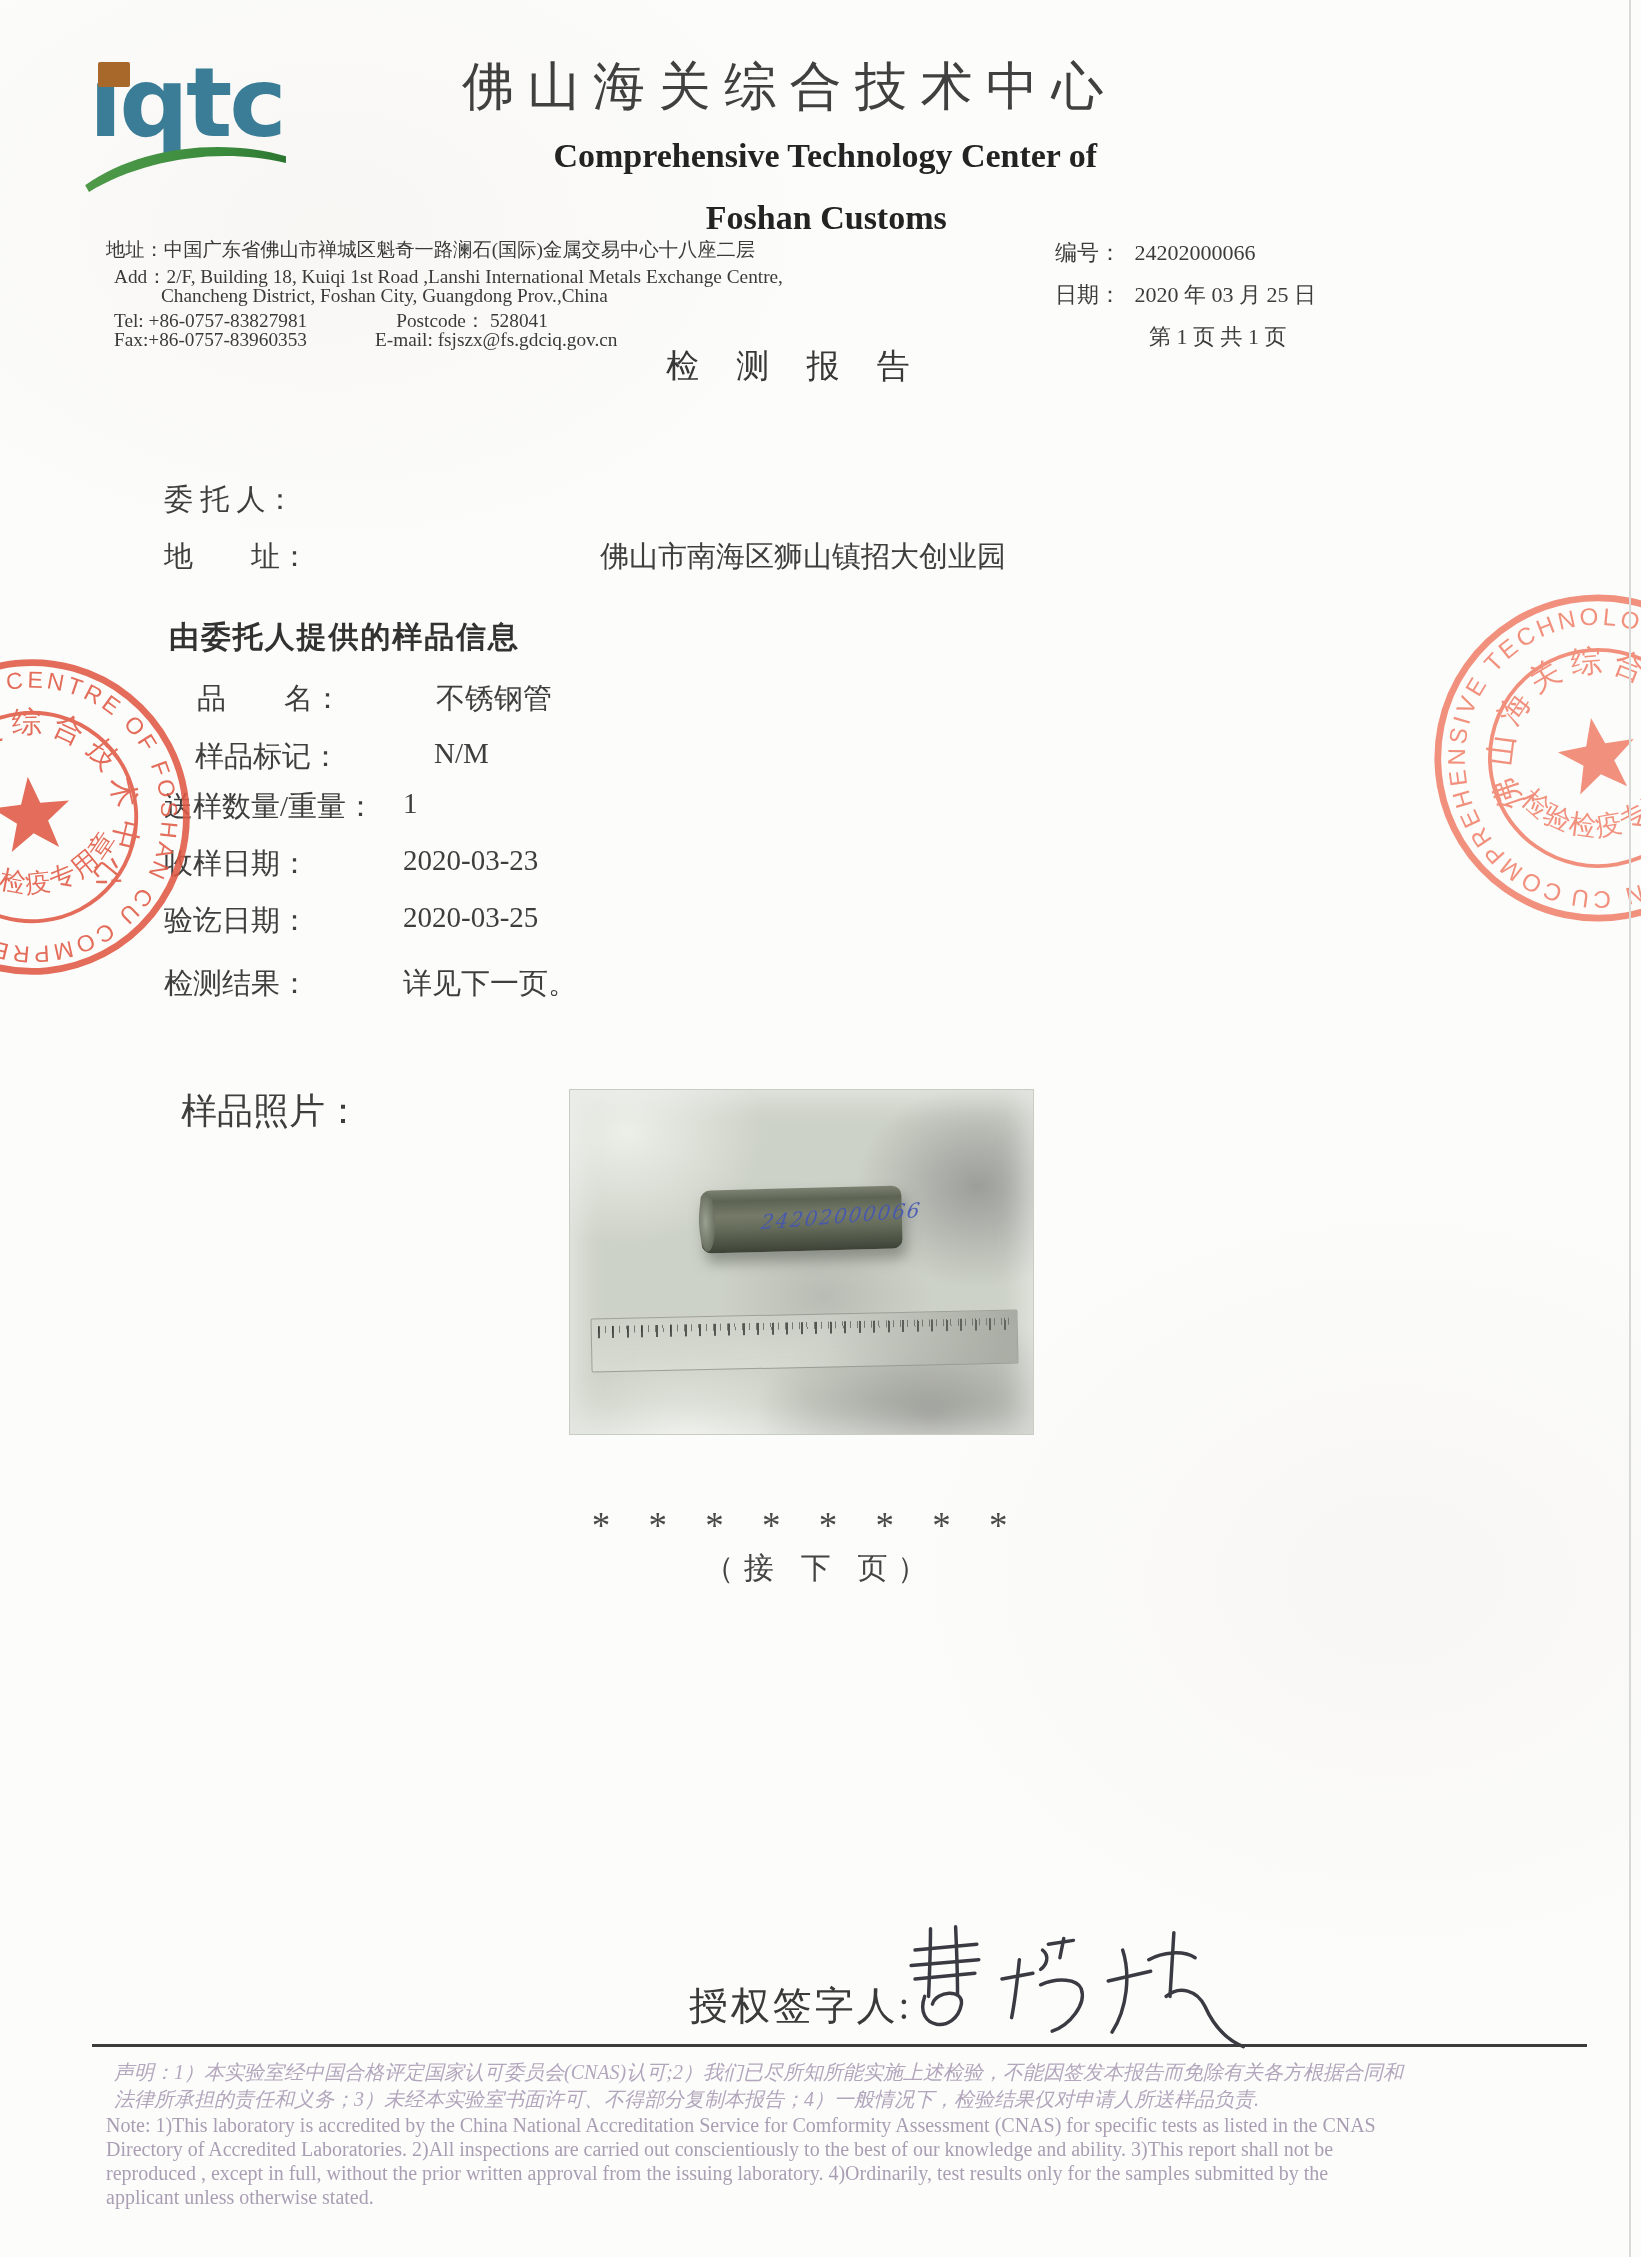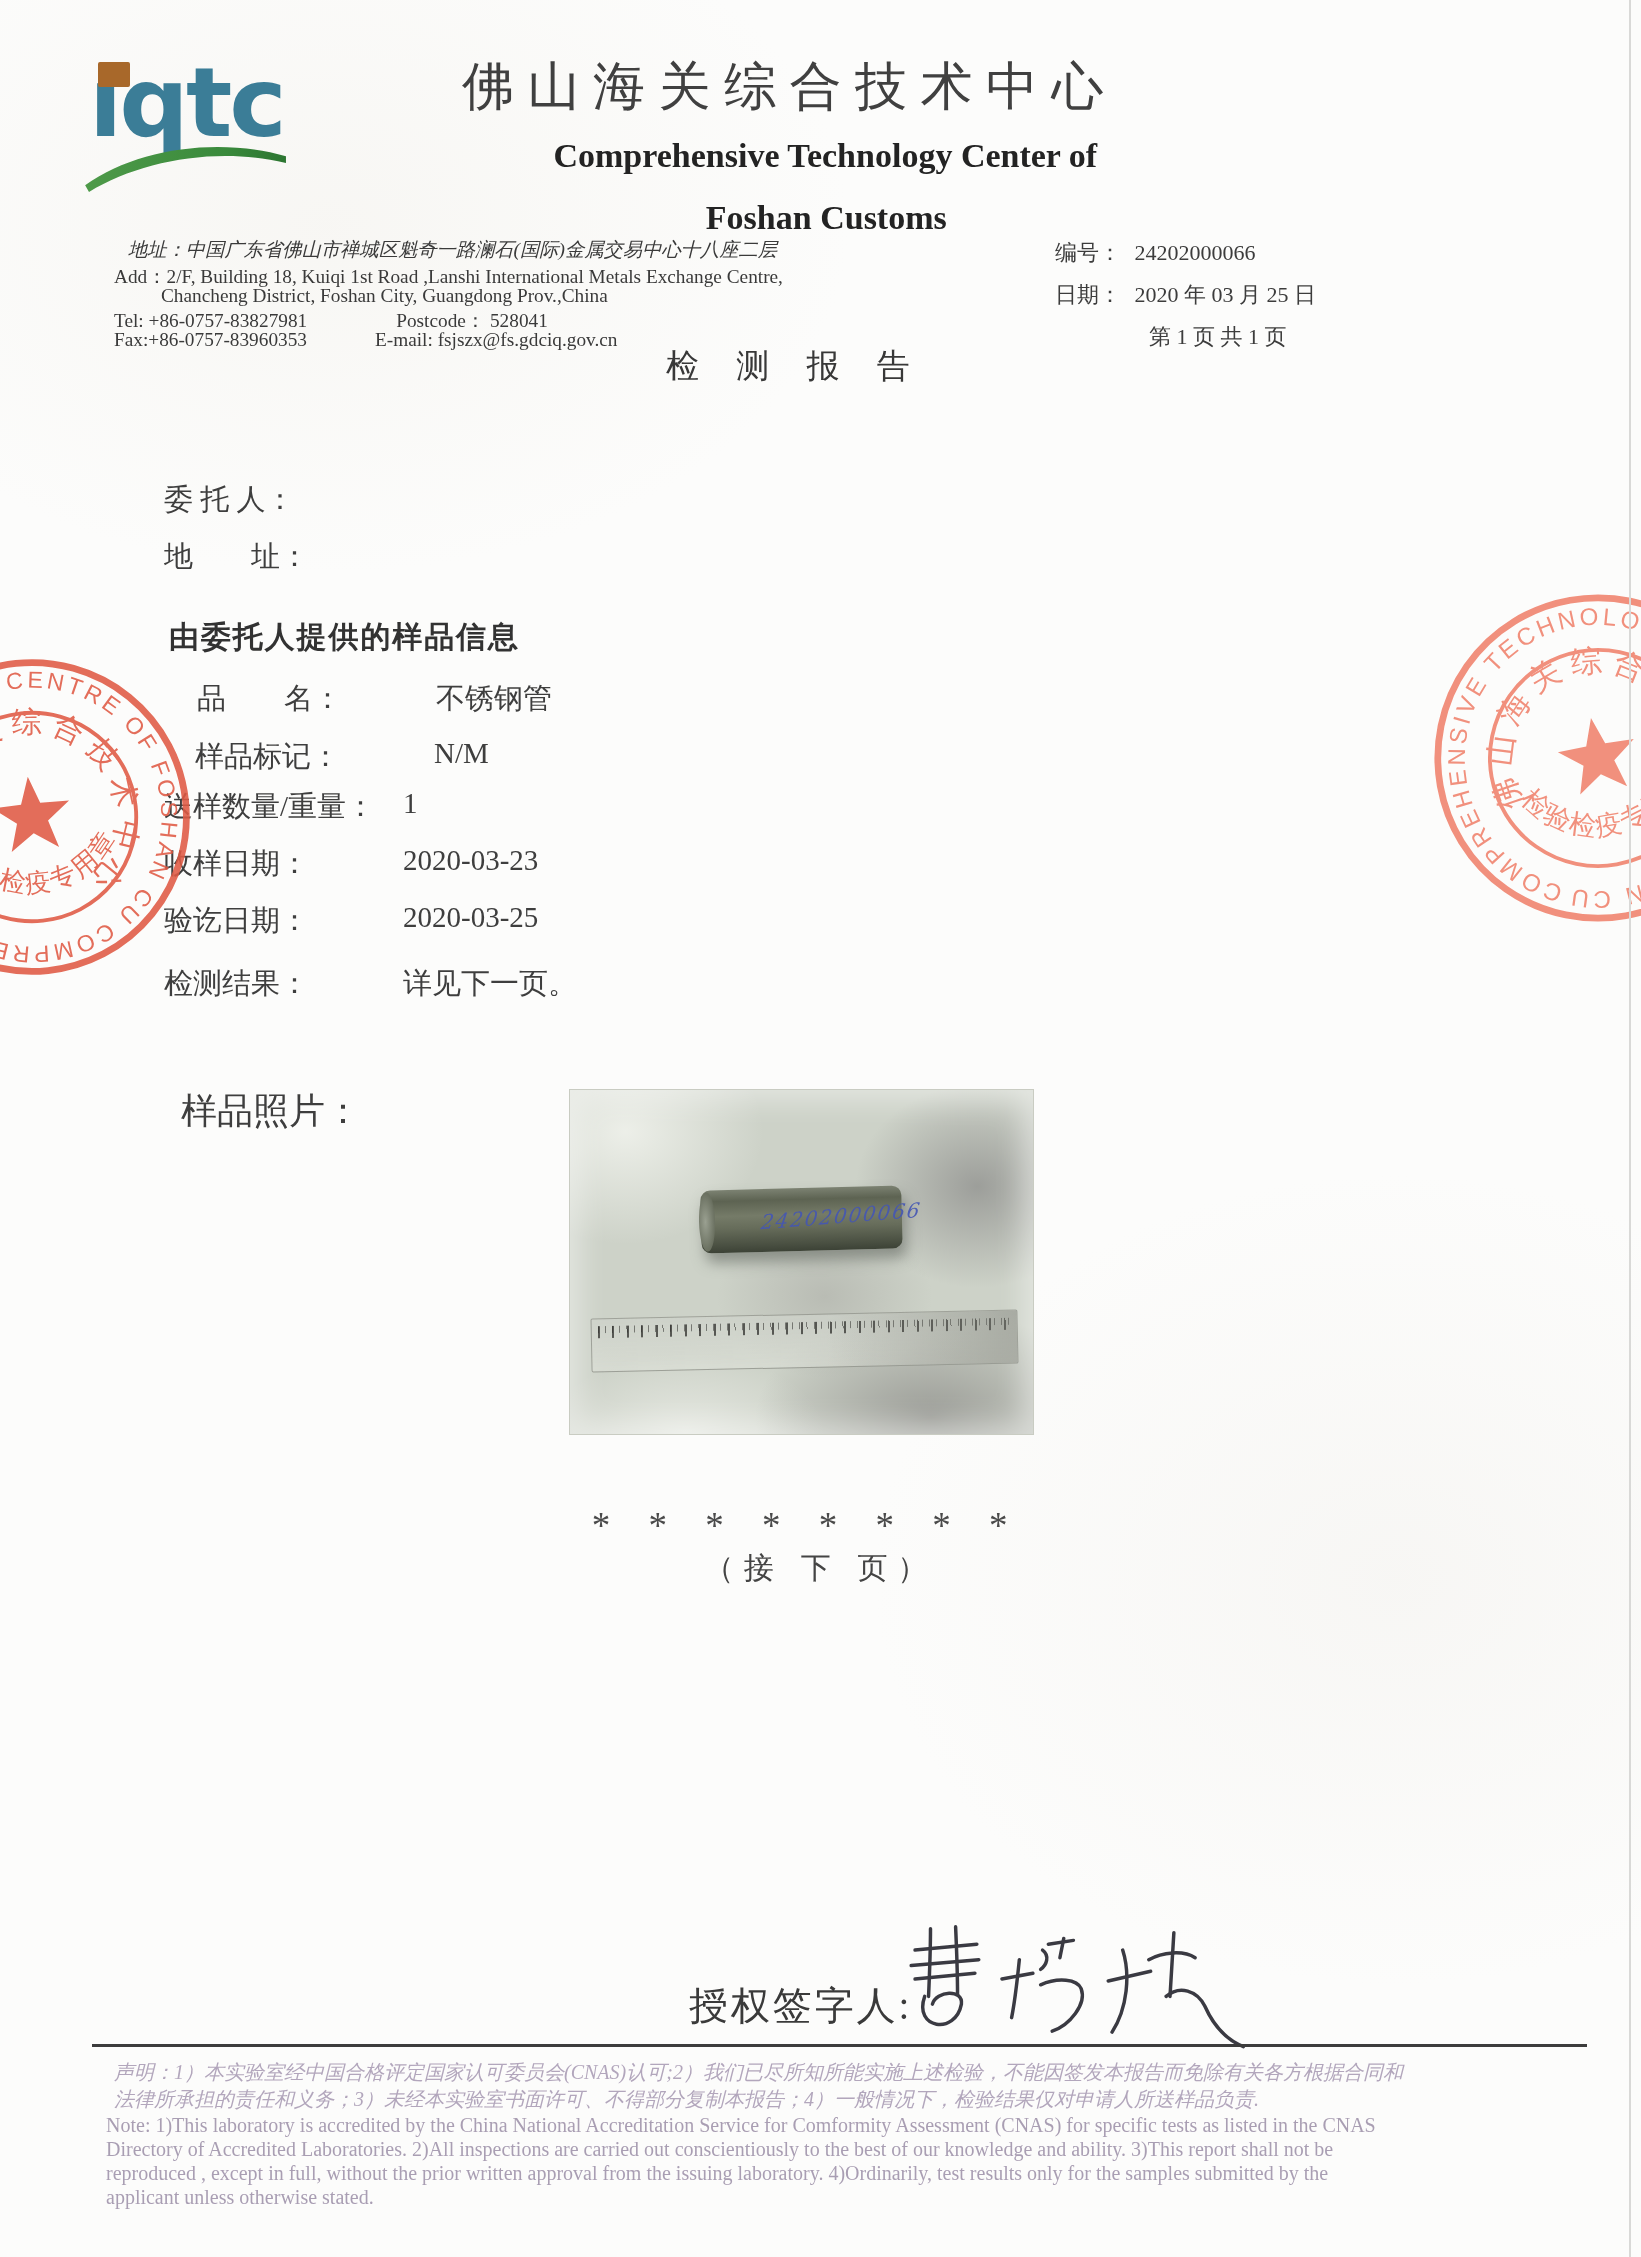--- a/index.html
+++ b/index.html
@@ -25,21 +25,21 @@
   .logo-swoosh{left:83px;top:137px;}
 
   
   .org-cn{left:462px;top:52px;font-size:52px;letter-spacing:13.5px;color:#404040;white-space:nowrap;}
   .org-en1{left:0;top:137px;width:1641px;text-align:center;font-size:34px;font-weight:bold;color:#232323;transform:translateX(4.8px);}
   .org-en2{left:0;top:199px;width:1641px;text-align:center;font-size:34px;font-weight:bold;color:#232323;transform:translateX(5.8px);}
 
   
   .addr{font-size:19.3px;color:#3a3a3a;white-space:nowrap;}
   .addr b{font-weight:normal;}
-  .addr-l1{left:128px;top:236px;font-style:italic;}
+  .addr-l1{left:106px;top:236px;}
   .addr-l2{left:114px;top:263px;}
   .addr-l3{left:161px;top:285px;}
   .addr-l4{left:114px;top:307px;}
   .addr-l5{left:114px;top:329px;}
   .addr-col2{display:inline-block;}
   .l4-col2{margin-left:89px;}
   .l5-col2{margin-left:68px;}
 
   
   .meta{font-size:22px;color:#3c3c3c;white-space:nowrap;}
@@ -172,20 +172,21 @@
 <div class="abs meta meta-date"><span>日期：</span><span class="val">2020 年 03 月 25 日</span></div>
 <div class="abs meta meta-page">第 1 页  共 1 页</div>
 
 <div class="abs report-title">检 测 报 告</div>
 
 <div class="abs frow row-client">
   <span class="lab">委 托 人：</span>
 </div>
 <div class="abs frow row-caddr">
   <span class="lab">地　　址：</span>
+  <span class="val">佛山市南海区狮山镇招大创业园</span>
 </div>
 
 <div class="abs sec-heading">由委托人提供的样品信息</div>
 
 <div class="abs frow row-s0">
   <span class="lab">品　　名：</span>
   <span class="val">不锈钢管</span>
 </div>
 <div class="abs frow row-s1">
   <span class="lab">样品标记：</span>

